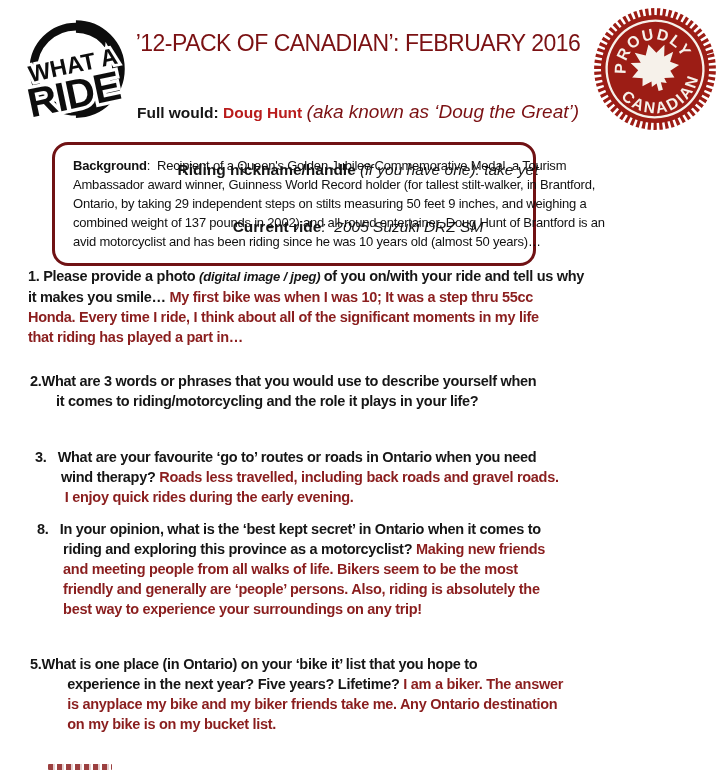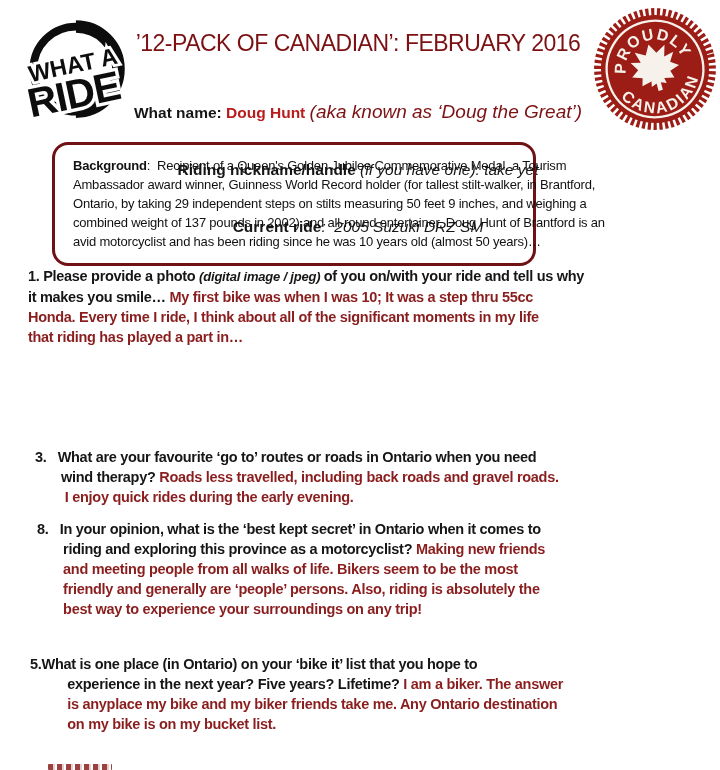--- a/index.html
+++ b/index.html
@@ -57,21 +57,21 @@
     <path d="M 62 13 A 44 44 0 0 1 62 101" fill="none" stroke="#0d0d0d" stroke-width="13"></path>
     <g transform="rotate(-12 55 62)" font-weight="bold" fill="#0d0d0d" stroke="#ffffff" style="paint-order:stroke">
       <text x="14" y="62" font-size="24" stroke-width="6">WHAT A</text>
       <text x="7" y="98" font-size="42" stroke-width="7" letter-spacing="-1">RIDE</text>
     </g>
   </svg>
 
   <div class="title">’12-PACK OF CANADIAN’: FEBRUARY 2016</div>
 
   <div class="info">
-    <div><span class="b">What name: </span><span class="b maroon">Doug Hunt </span><span class="aka">(aka known as ‘Doug the Great’)</span></div>
+    <div><span class="b">Full would: </span><span class="b maroon">Doug Hunt </span><span class="aka">(aka known as ‘Doug the Great’)</span></div>
     <div><span class="b">Riding nickname/handle </span><span class="i">(if you have one): take yet</span></div>
     <div><span class="b">Current ride</span><span class="i">:  2005 Suzuki DRZ SM</span></div>
   </div>
 
   <svg class="badge" viewBox="0 0 120 120">
     <circle cx="60" cy="60" r="54" fill="none" stroke="#9c1d15" stroke-width="8" stroke-dasharray="3 2.4"></circle>
     <circle cx="60" cy="60" r="51.5" fill="#9c1d15"></circle>
     <circle cx="60" cy="60" r="46" fill="none" stroke="#f6f1ea" stroke-width="2.2"></circle>
     <defs>
       <path id="arcTop" d="M 32 60 A 28 28 0 0 1 88 60"></path>
@@ -90,21 +90,23 @@
 Ambassador award winner, Guinness World Record holder (for tallest stilt-walker, in Brantford,
 Ontario, by taking 29 independent steps on stilts measuring 50 feet 9 inches, and weighing a
 combined weight of 137 pounds in 2002) and all-round entertainer, Doug Hunt of Brantford is an
 avid motorcyclist and has been riding since he was 10 years old (almost 50 years)…</span></div>
 
   <div class="q q1"><span>1. Please provide a photo </span><span class="note">(digital image / jpeg) </span><span>of you on/with your ride and tell us why
 it makes you smile… </span><span class="ans">My first bike was when I was 10; It was a step thru 55cc
 Honda. Every time I ride, I think about all of the significant moments in my life
 that riding has played a part in…</span></div>
 
-  <div class="q q2"></div>
+  <div class="q q2"><span>2.What are 3 words or phrases that you would use to describe yourself when
+       it comes to riding/motorcycling and the role it plays in your life?
+</span></div>
 
   <div class="q q3"><span>3.   What are your favourite ‘go to’ routes or roads in Ontario when you need
        wind therapy? </span><span class="ans">Roads less travelled, including back roads and gravel roads.
         I enjoy quick rides during the early evening.</span></div>
 
   <div class="q q4"><span>8.   In your opinion, what is the ‘best kept secret’ in Ontario when it comes to
        riding and exploring this province as a motorcyclist? </span><span class="ans">Making new friends
        and meeting people from all walks of life. Bikers seem to be the most
        friendly and generally are ‘people’ persons. Also, riding is absolutely the
        best way to experience your surroundings on any trip!</span></div>

